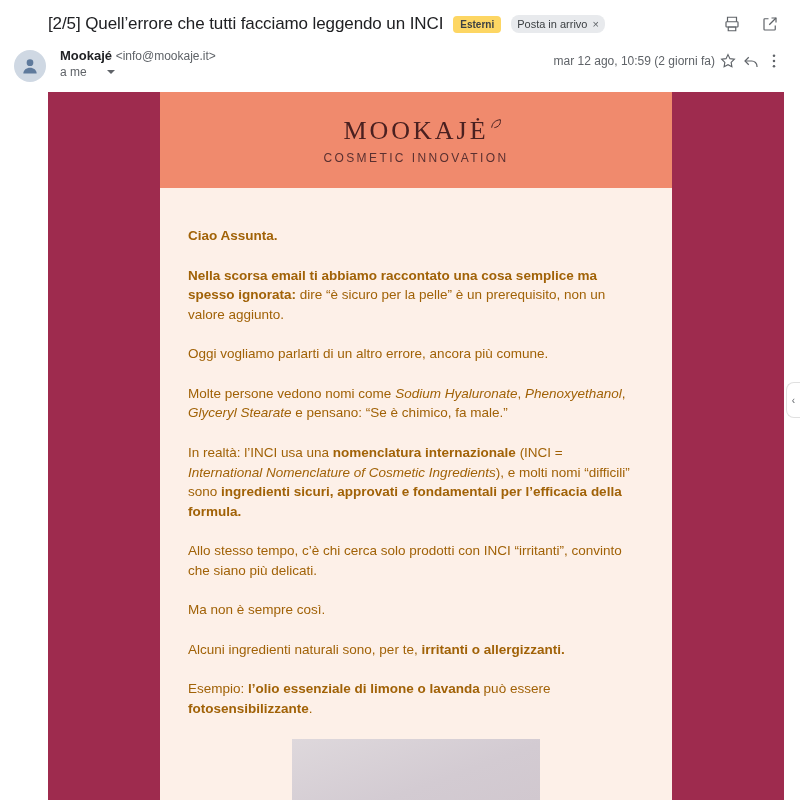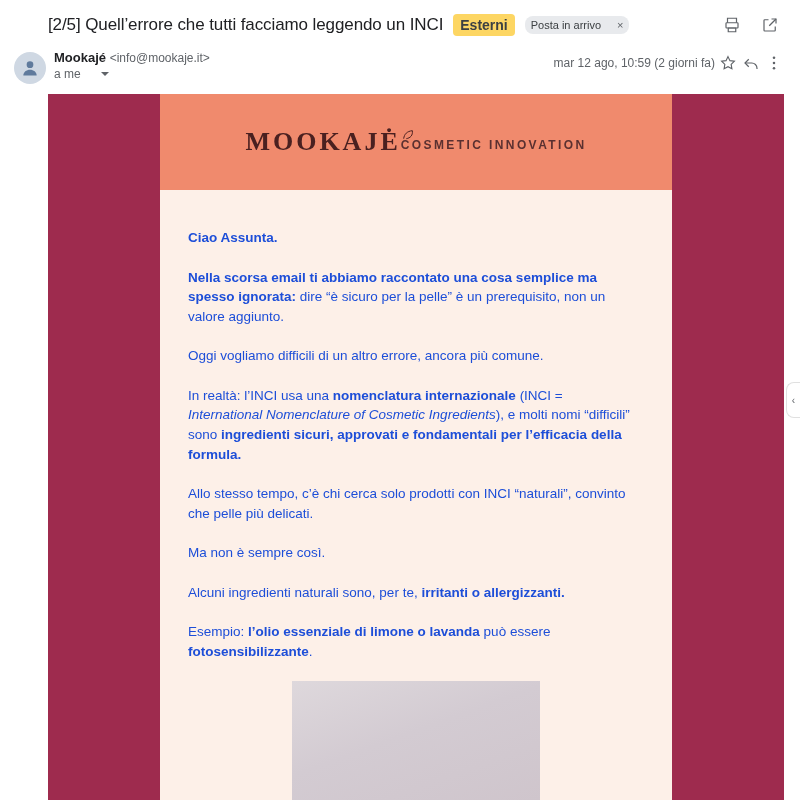--- a/index.html
+++ b/index.html
@@ -29,30 +29,30 @@
     font-size: 17px;
     color: #202124;
     white-space: nowrap;
     overflow: hidden;
     text-overflow: ellipsis;
     letter-spacing: -0.1px;
   }
   .badge-esterni {
     background: #fdd663;
     color: #3c4043;
-    font-size: 14px;
+    font-size: 10px;
     font-weight: bold;
     border-radius: 4px;
     padding: 3px 7px;
     white-space: nowrap;
   }
   .chip-inbox {
     display: inline-flex;
     align-items: center;
-    gap: 16px;
+    gap: 5px;
     background: #e8eaed;
     color: #3c4043;
     font-size: 11px;
     border-radius: 8px;
     padding: 3px 6px;
     white-space: nowrap;
   }
   .chip-inbox .x {
     font-size: 11px;
     color: #5f6368;
@@ -86,21 +86,21 @@
     border-radius: 50%;
     background: #cfd8e3;
     display: flex;
     align-items: center;
     justify-content: center;
     flex: none;
     margin-top: 2px;
   }
   .avatar svg { display:block; }
   .sender-info {
-    margin-left: 8px;
+    margin-left: 14px;
     min-width: 0;
     text-align: right;
   }
   .sender-line {
     font-size: 13px;
     color: #202124;
     white-space: nowrap;
   }
   .sender-name { font-weight: bold; }
   .sender-email { color: #5f6368; font-size: 12px; }
@@ -145,22 +145,21 @@
     margin: 0 auto;
     background: #fdf0e8;
     min-height: 715px;
   }
   .email-hero {
     background: #f08a6d;
     height: 96px;
     display: flex;
     align-items: center;
     justify-content: center;
-    flex-direction: row;
-    font-weight: bold;
+    flex-direction: column;
   }
   .logo-word {
     font-family: "Liberation Serif", serif;
     font-size: 26px;
     letter-spacing: 3px;
     color: #4a2020;
     position: relative;
   }
   .logo-leaf {
     position: absolute;
@@ -169,21 +168,21 @@
     color: #4a2020;
   }
   .logo-sub {
     font-size: 12px;
     letter-spacing: 2.4px;
     color: #5a3030;
     margin-top: 5px;
   }
   .email-text {
     padding: 38px 40px 0 28px;
-    color: #1d4ed8;
+    color: #a16207;
     font-size: 13.5px;
     line-height: 1.45;
   }
   .email-text p { margin: 0 0 20px 0; }
   .email-text b { font-weight: bold; }
   .email-text i { font-style: italic; }
 
   .product-img {
     width: 248px;
     height: 120px;
@@ -289,23 +288,24 @@
         <div class="logo-word">MOOKAJĖ<span class="logo-leaf"><svg width="16" height="16" viewBox="0 0 24 24" fill="none" stroke="currentColor" stroke-width="1.5">
                 <path d="M20 4c-8 1-12 5-13 12"></path>
                 <path d="M20 4c1 7-3 11-9 12"></path>
               </svg></span></div>
         <div class="logo-sub">COSMETIC INNOVATION</div>
       </div>
 
       <div class="email-text">
         <p><b>Ciao Assunta.</b></p>
         <p><b>Nella scorsa email ti abbiamo raccontato una cosa semplice ma spesso ignorata:</b> dire “è sicuro per la pelle” è un prerequisito, non un valore aggiunto.</p>
-        <p>Oggi vogliamo difficili di un altro errore, ancora più comune.</p>
+        <p>Oggi vogliamo parlarti di un altro errore, ancora più comune.</p>
+        <p>Molte persone vedono nomi come <i>Sodium Hyaluronate</i>, <i>Phenoxyethanol</i>, <i>Glyceryl Stearate</i> e pensano: “Se è chimico, fa male.”</p>
         <p>In realtà: l’INCI usa una <b>nomenclatura internazionale</b> (INCI = <i>International Nomenclature of Cosmetic Ingredients</i>), e molti nomi “difficili” sono <b>ingredienti sicuri, approvati e fondamentali per l’efficacia della formula.</b></p>
-        <p>Allo stesso tempo, c’è chi cerca solo prodotti con INCI “naturali”, convinto che pelle più delicati.</p>
+        <p>Allo stesso tempo, c’è chi cerca solo prodotti con INCI “irritanti”, convinto che siano più delicati.</p>
         <p>Ma non è sempre così.</p>
         <p>Alcuni ingredienti naturali sono, per te, <b>irritanti o allergizzanti.</b></p>
         <p>Esempio: <b>l’olio essenziale di limone o lavanda</b> può essere <b>fotosensibilizzante</b>.</p>
       </div>
 
       <div class="product-img">
         
         
         
         

